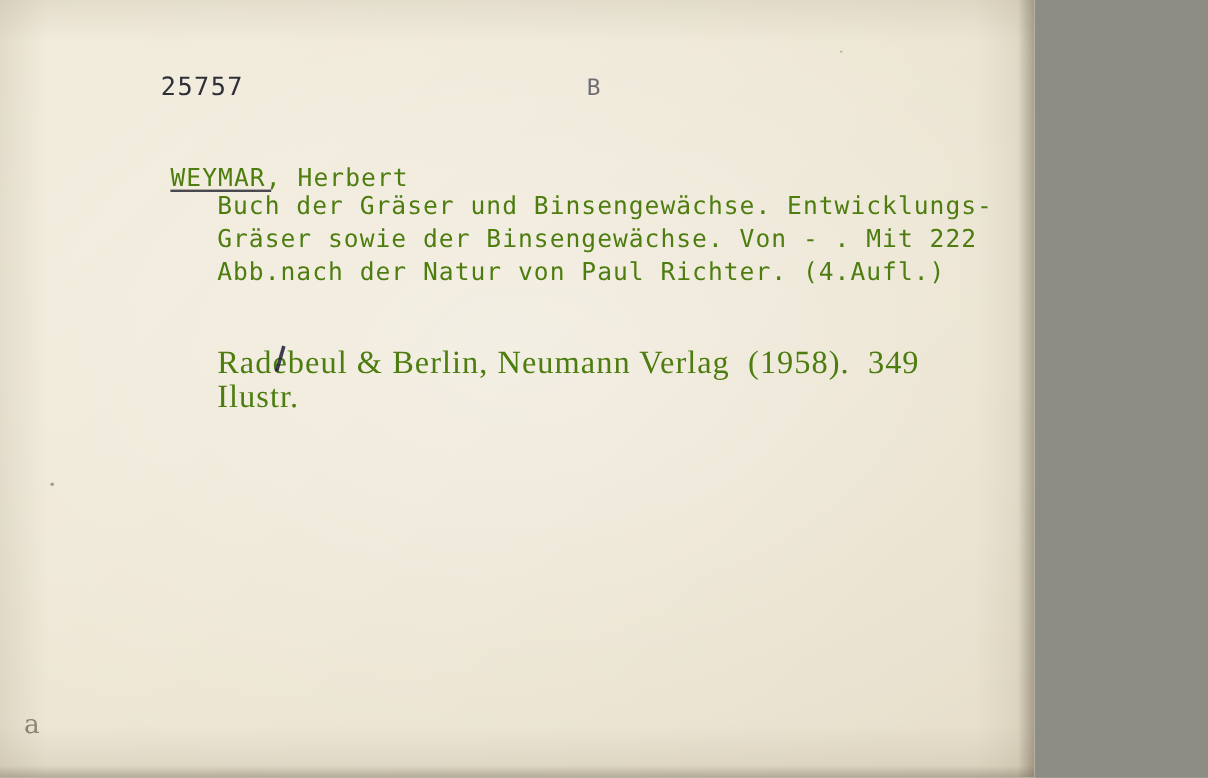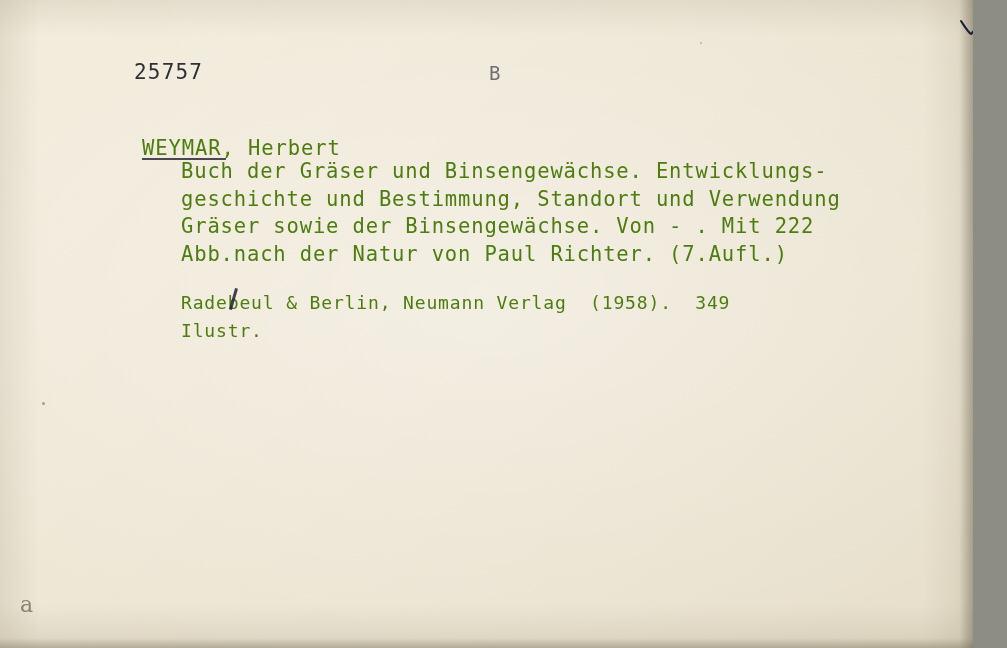--- a/index.html
+++ b/index.html
@@ -2,21 +2,21 @@
 <html><head>
 <meta charset="utf-8">
 <style>
   html, body {
     margin: 0;
     padding: 0;
     background: #8d8d86;
   }
   #card {
     position: relative;
-    width: 973px;
+    width: 862px;
     height: 648px;
     background: #efe9d9;
     overflow: hidden;
     font-family: "DejaVu Sans Mono", monospace;
     color: #2a2a33;
   }
   
   #paper-texture {
     position: absolute;
     inset: 0;
@@ -85,23 +85,24 @@
   #title-block {
     left: 181px;
     top: 158px;
     font-size: 20.5px;
     line-height: 27.5px;
     letter-spacing: 0.85px;
   }
   #imprint-block {
     left: 181px;
     top: 289px;
-    font-size: 18px;
+    font-size: 27px;
     line-height: 27.5px;
     letter-spacing: 0.85px;
+    font-family: Liberation Serif, serif;
   }
   
   .mark {
     position: absolute;
     pointer-events: none;
   }
   #check-mark {
     left: 960px;
     top: 18px;
     width: 26px;
@@ -148,21 +149,21 @@
   <div id="edge-dark-right"></div>
   <div id="edge-dark-bottom"></div>
 
   <div class="typed" id="call-number">25757</div>
 
   <div class="typed" id="section-letter">B</div>
 
   <div class="typed" id="author-line">WEYMAR, Herbert</div>
   <div id="author-underline"></div>
 
-  <div class="typed" id="title-block"><div>Buch der Gräser und Binsengewächse. Entwicklungs-</div><div>geschichte und Bestimmung, Standort und Verwendung</div><div>Gräser sowie der Binsengewächse. Von - . Mit 222</div><div>Abb.nach der Natur von Paul Richter. (7.Aufl.)</div></div>
+  <div class="typed" id="title-block"><div>Buch der Gräser und Binsengewächse. Entwicklungs-</div><div>Gräser sowie der Binsengewächse. Von - . Mit 222</div><div>Abb.nach der Natur von Paul Richter. (4.Aufl.)</div></div>
 
   <div class="typed" id="imprint-block"><div>Radebeul &amp; Berlin, Neumann Verlag  (1958).  349</div><div>Ilustr.</div></div>
 
   <svg class="mark" id="check-mark" viewBox="0 0 26 18">
     <path d="M1 3 C5 9 8 14 11 16 C15 12 20 5 25 0" fill="none" stroke="#1f1f3c" stroke-width="2.1" stroke-linecap="round"></path>
   </svg>
 
   <div class="mark" id="strike-mark"></div>
 
   <div class="mark" id="pencil-glyph">a</div>

